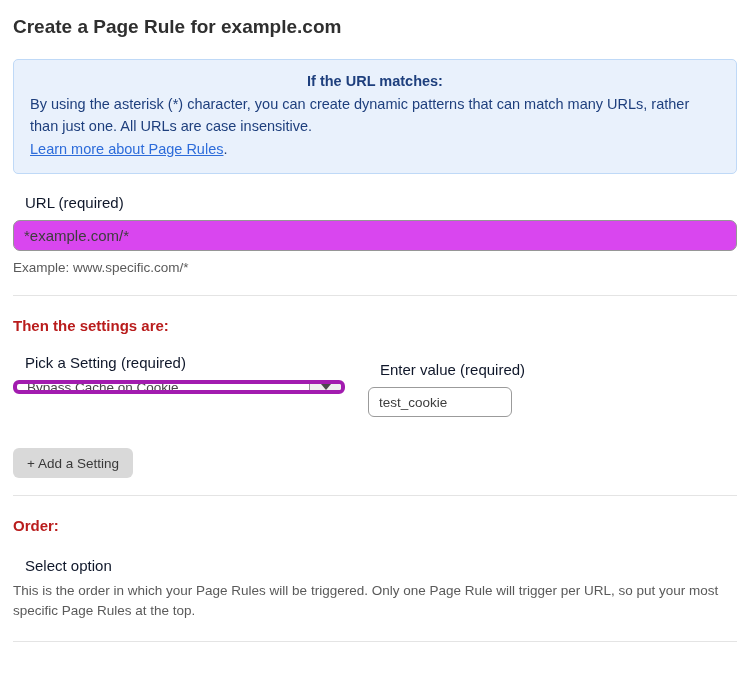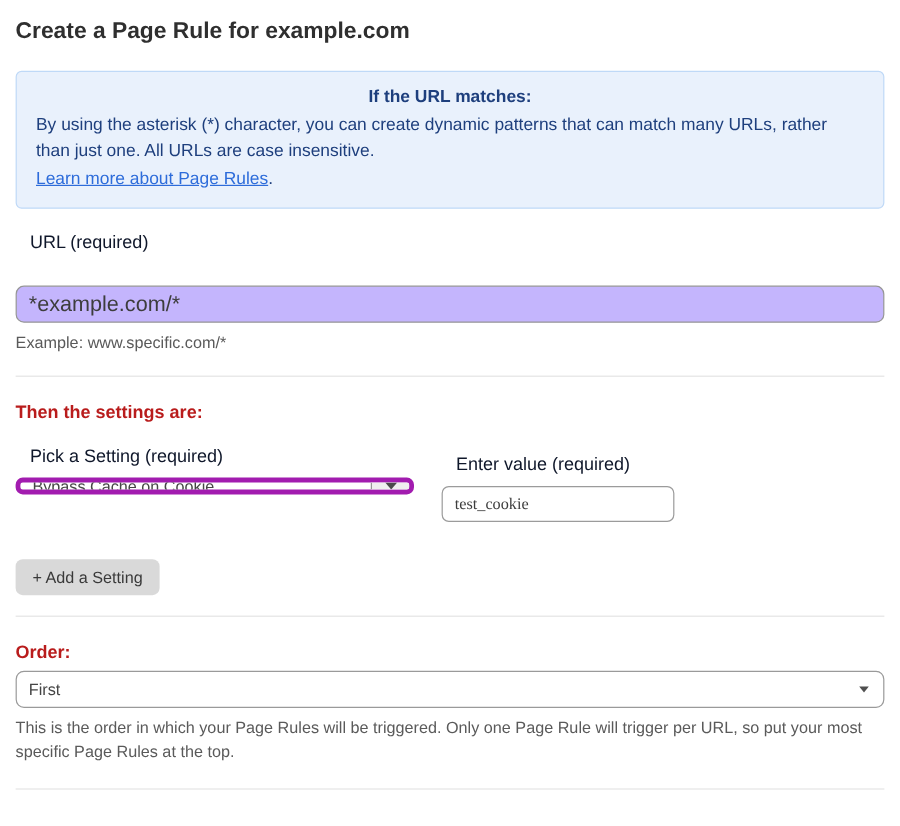--- a/index.html
+++ b/index.html
@@ -38,28 +38,28 @@
 
   .field-label {
     font-size: 15px;
     color: #0f172a;
     margin: 20px 0 0 12px;
   }
   .text-input {
     display: block;
     width: 100%;
     height: 31px;
-    margin-top: 27px;
+    margin-top: 9px;
     border: 1px solid #969696;
     border-radius: 7px;
     padding: 0 10px;
-    font-size: 18px;
+    font-size: 15px;
     color: #3d3d3d;
     font-family: "Liberation Sans", sans-serif;
-    background: #c4b5fd;
+    background: #d946ef;
     outline: none;
   }
   .helper-text {
     font-size: 13.5px;
     color: #5a5a5a;
     margin-top: 7px;
     line-height: 20px;
   }
 
   hr.divider {
@@ -109,29 +109,29 @@
     justify-content: center;
   }
   .triangle-down {
     width: 0; height: 0;
     border-left: 5px solid transparent;
     border-right: 5px solid transparent;
     border-top: 6px solid #4a4a4a;
   }
   .value-input {
     display: block;
-    width: 194px;
+    width: 144px;
     height: 30px;
     margin-top: 9px;
     border: 1px solid #9b9b9b;
     border-radius: 6px;
     padding: 0 10px;
     font-size: 13.5px;
     color: #3d3d3d;
-    font-family: Liberation Serif, serif;
+    font-family: Liberation Sans, sans-serif;
     outline: none;
   }
 
   .btn {
     font-family: "Liberation Sans", sans-serif;
     font-size: 13.5px;
     border: none;
     border-radius: 6px;
     height: 30px;
     padding: 0 16px;
@@ -199,23 +199,20 @@
       <input type="text" class="value-input" value="test_cookie" style="">
     </div>
   </div>
 
   <button class="btn btn-gray add-setting-btn">+ Add a Setting</button>
 
   <hr class="divider">
 
   <div class="section-heading">Order:</div>
 
-  <div class="order-select">
-    <div class="select-value">First</div>
-    <span class="triangle-down"></span>
-  </div>
+  <div class="field-label" style="margin-top:23px;">Select option</div>
   <div class="helper-text">This is the order in which your Page Rules will be triggered. Only one Page Rule will trigger per URL, so put your most specific Page Rules at the top.</div>
 
   <hr class="divider" style="margin-top:20px;">
 
   
 
 </div>
 
 </body></html>

